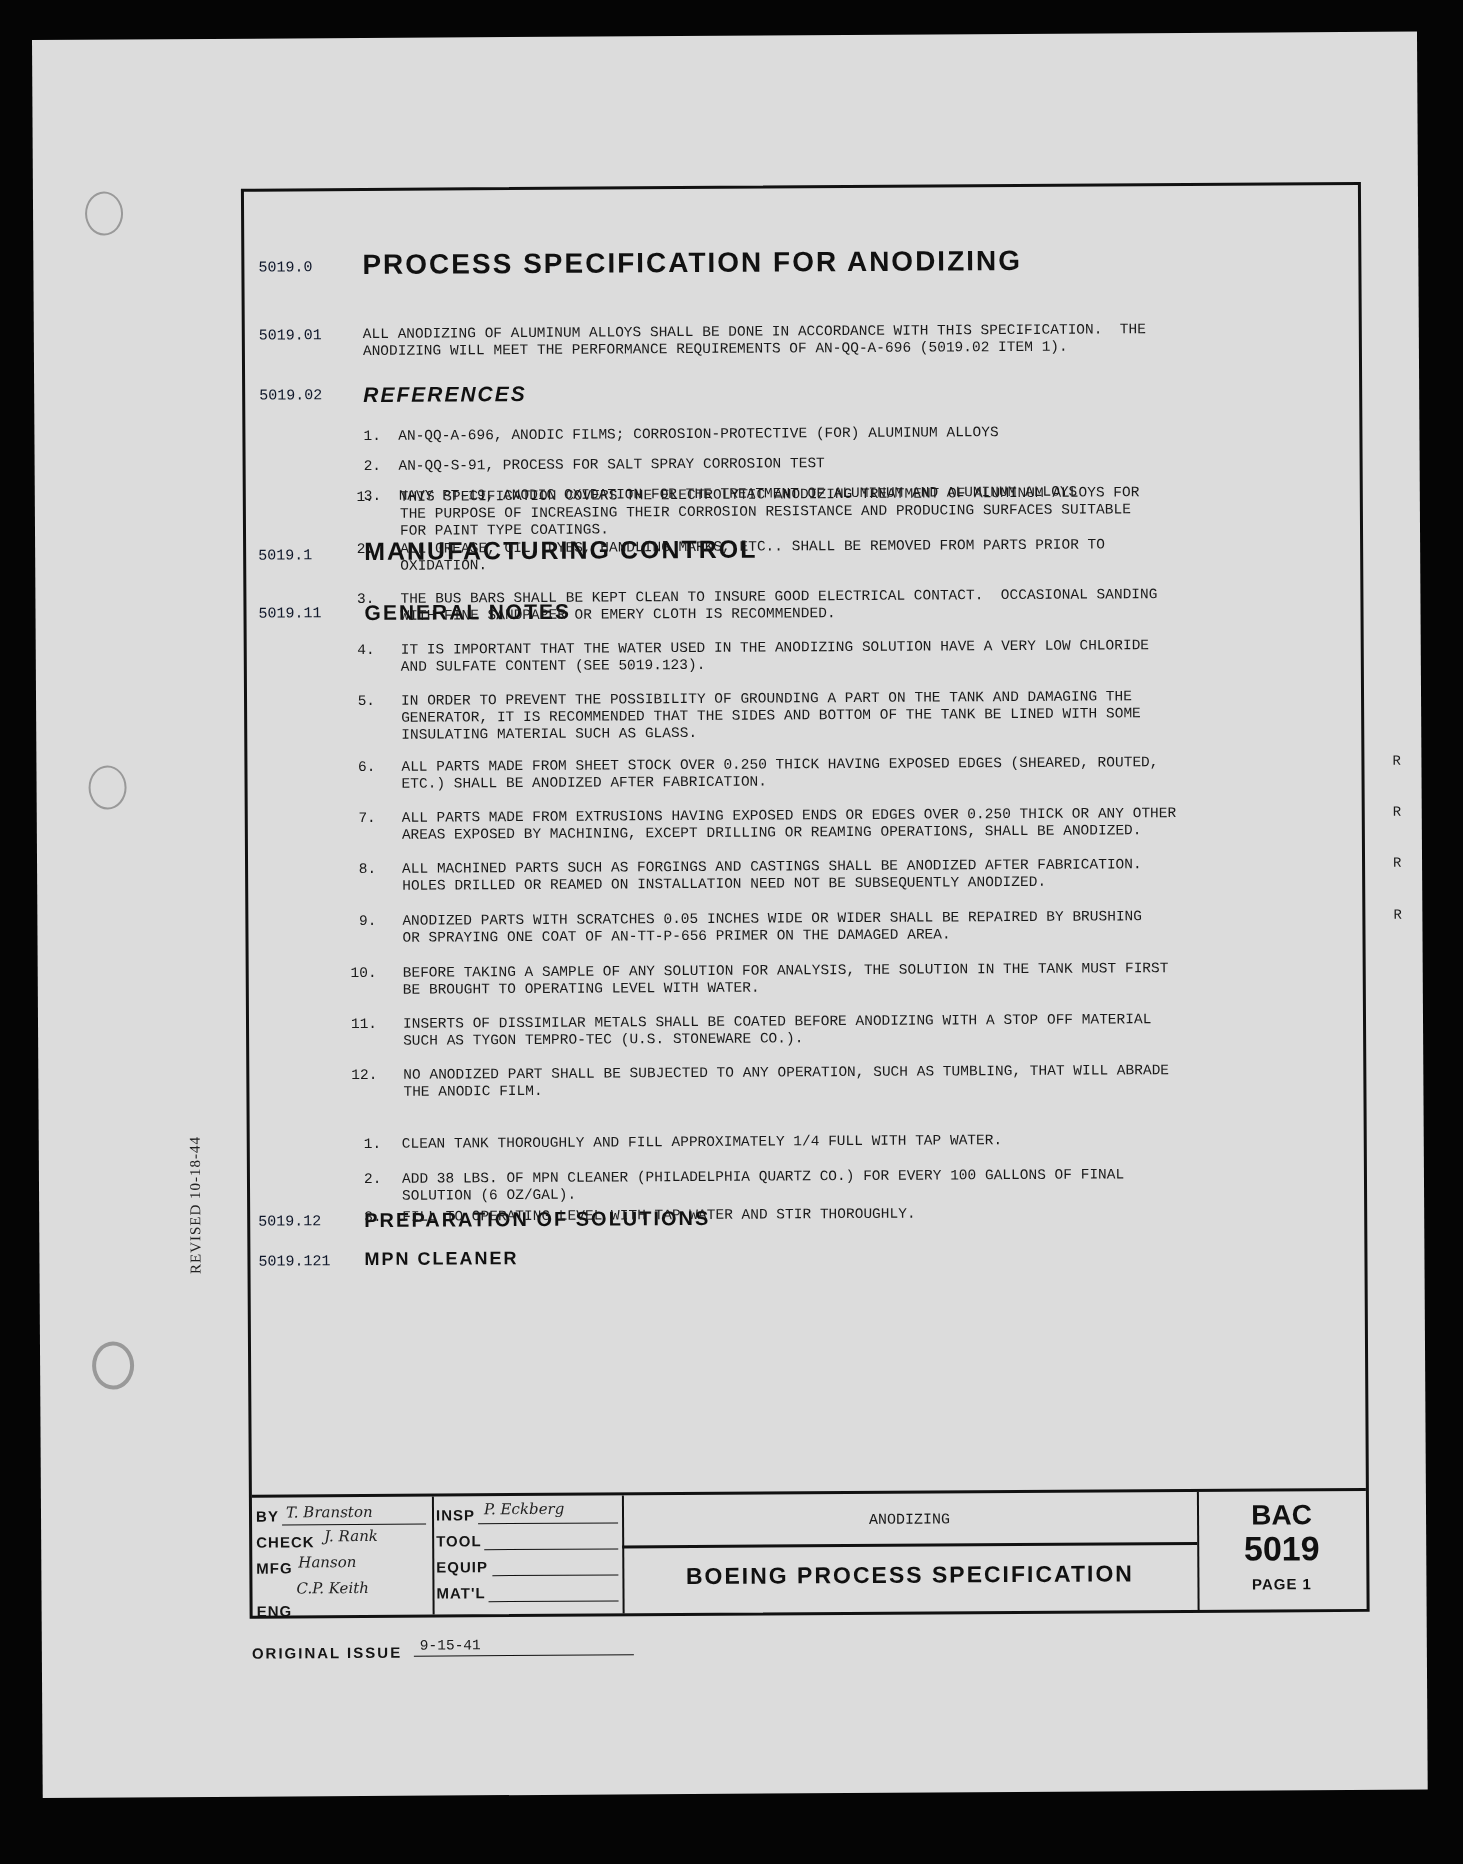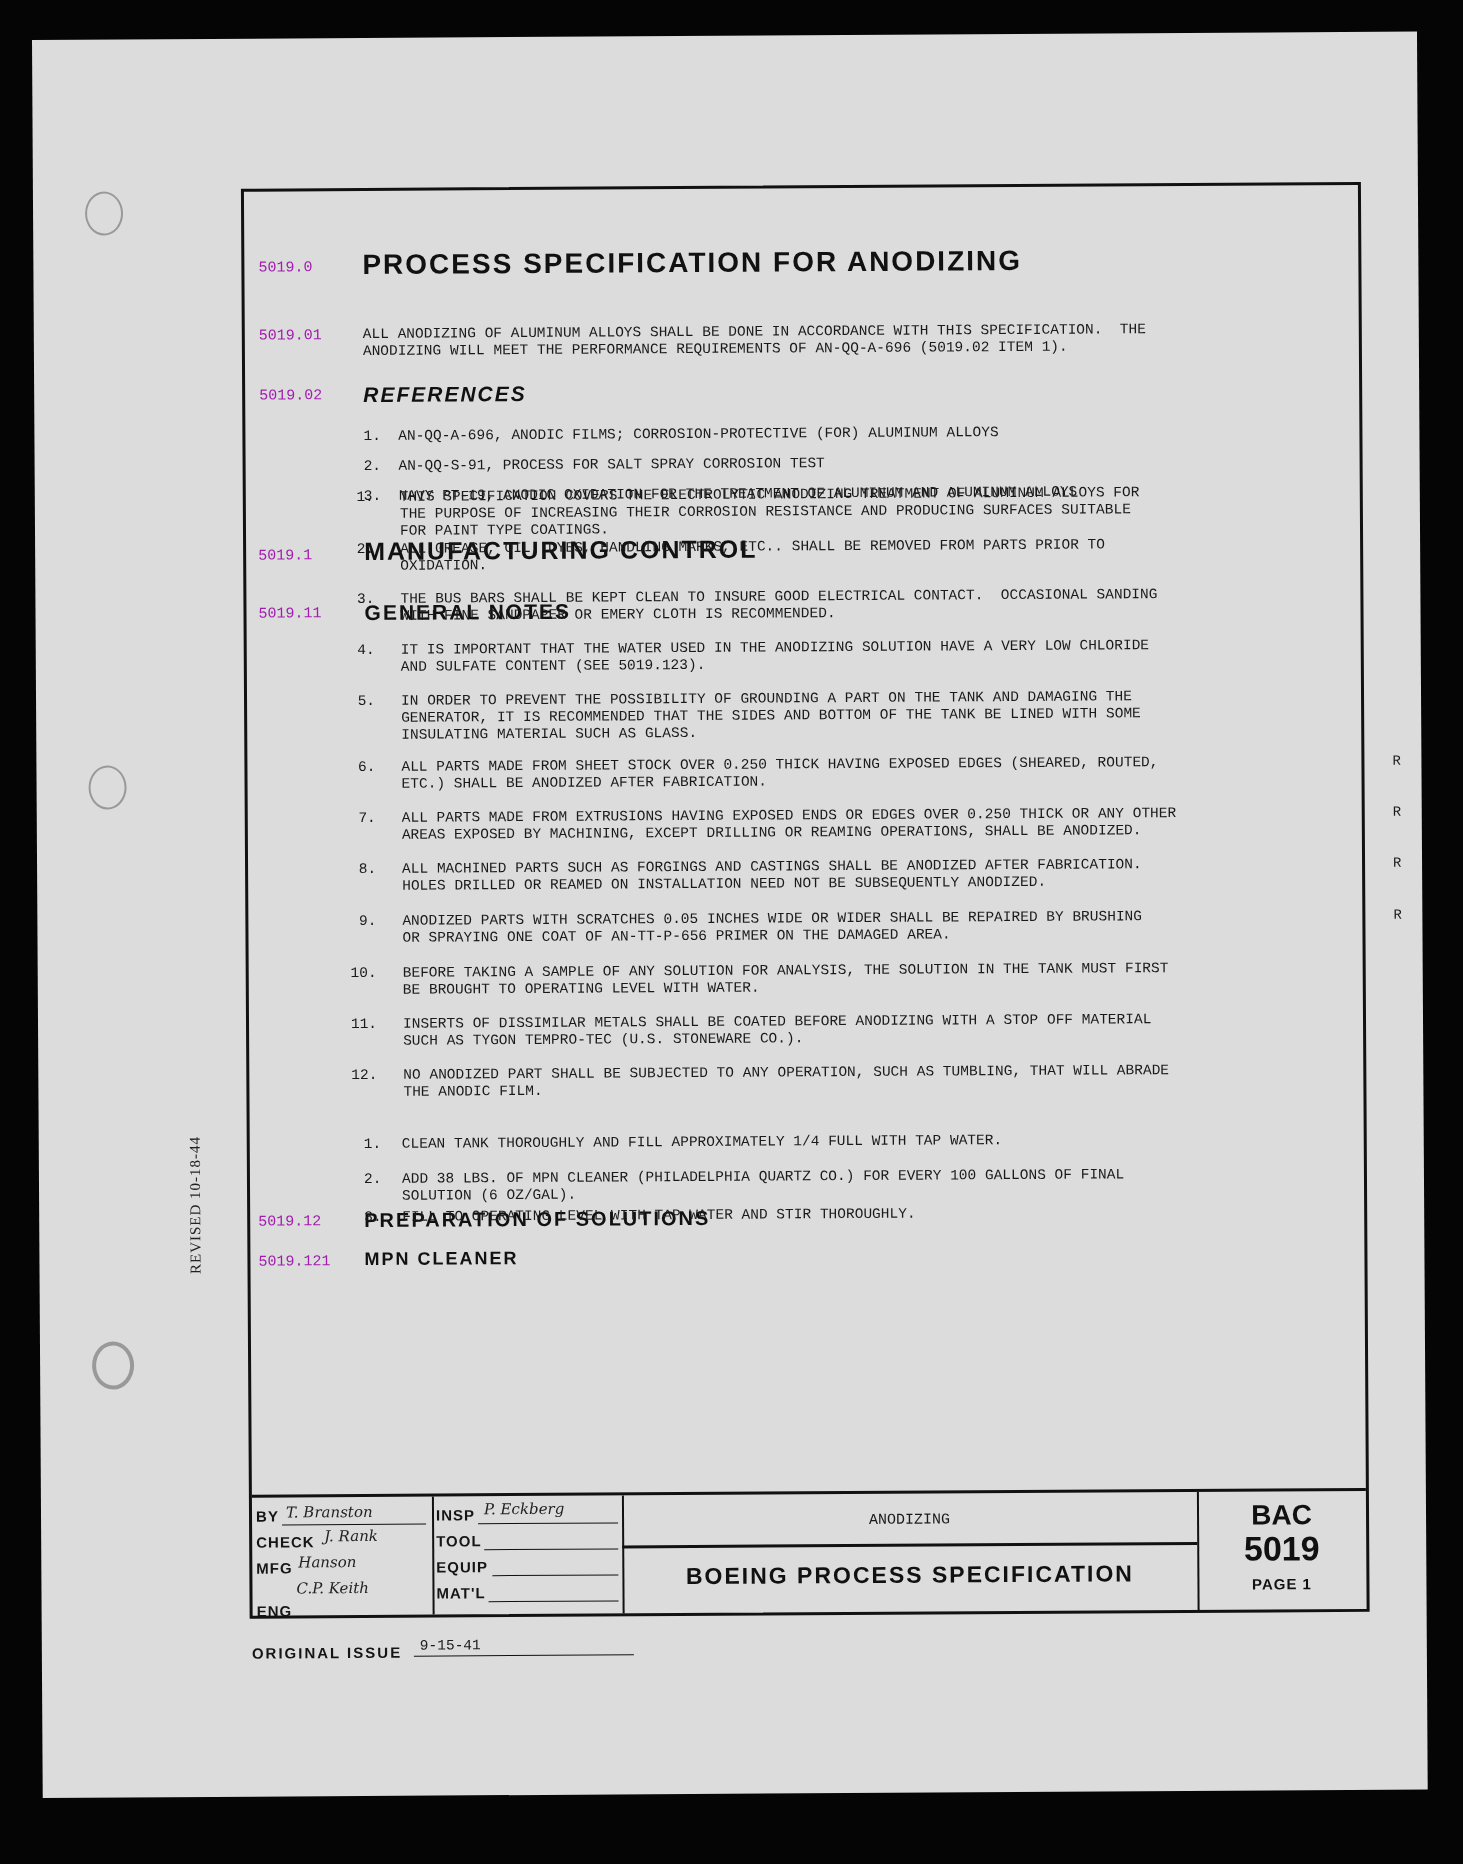--- a/index.html
+++ b/index.html
@@ -1,20 +1,20 @@
 <!DOCTYPE html>
 <html><head>
 <meta charset="utf-8">
 <style>
   html, body { margin:0; padding:0; }
   body { width:1463px; height:1864px; background:#050505; position:relative; overflow:hidden; font-family:"Liberation Mono", monospace; color:#151515; }
   .paper { position:absolute; left:32px; top:40px; width:1385px; height:1758px; background:#dcdcdc; transform:rotate(-0.35deg); transform-origin:0 0; }
   .hole { position:absolute; width:34px; height:40px; border:2px solid #999; border-radius:50%; }
   .frame { position:absolute; left:208px; top:150px; width:1120px; height:1430px; border:3px solid #111; border-right-width:3px; box-sizing:border-box; }
-  .num { position:absolute; font-size:15px; color:#a21caf; }
+  .num { position:absolute; font-size:15px; color:#0f172a; }
   .h1 { position:absolute; font-family:"Liberation Sans", sans-serif; font-weight:bold; font-size:28px; letter-spacing:2px; color:#111; }
   .h2 { position:absolute; font-family:"Liberation Sans", sans-serif; font-weight:bold; font-size:21px; letter-spacing:2px; color:#111; }
   .txt { position:absolute; font-size:14.5px; line-height:17px; color:#1a1a1a; white-space:pre; font-family:"Liberation Mono", monospace; }
   .li-n { position:absolute; font-size:14.5px; text-align:right; width:34px; }
   .rev-mark { position:absolute; font-size:14px; }
   .titleblock { position:absolute; left:0; right:0; bottom:0; height:118px; border-top:3px solid #111; }
   .tb-left { position:absolute; left:0; top:0; width:180px; height:100%; border-right:2px solid #111; }
   .tb-mid1 { position:absolute; left:180px; top:0; width:190px; height:100%; border-right:2px solid #111; }
   .tb-center { position:absolute; left:370px; top:0; width:575px; height:100%; border-right:2px solid #111; }
   .tb-right { position:absolute; left:945px; right:0; top:0; height:100%; }

